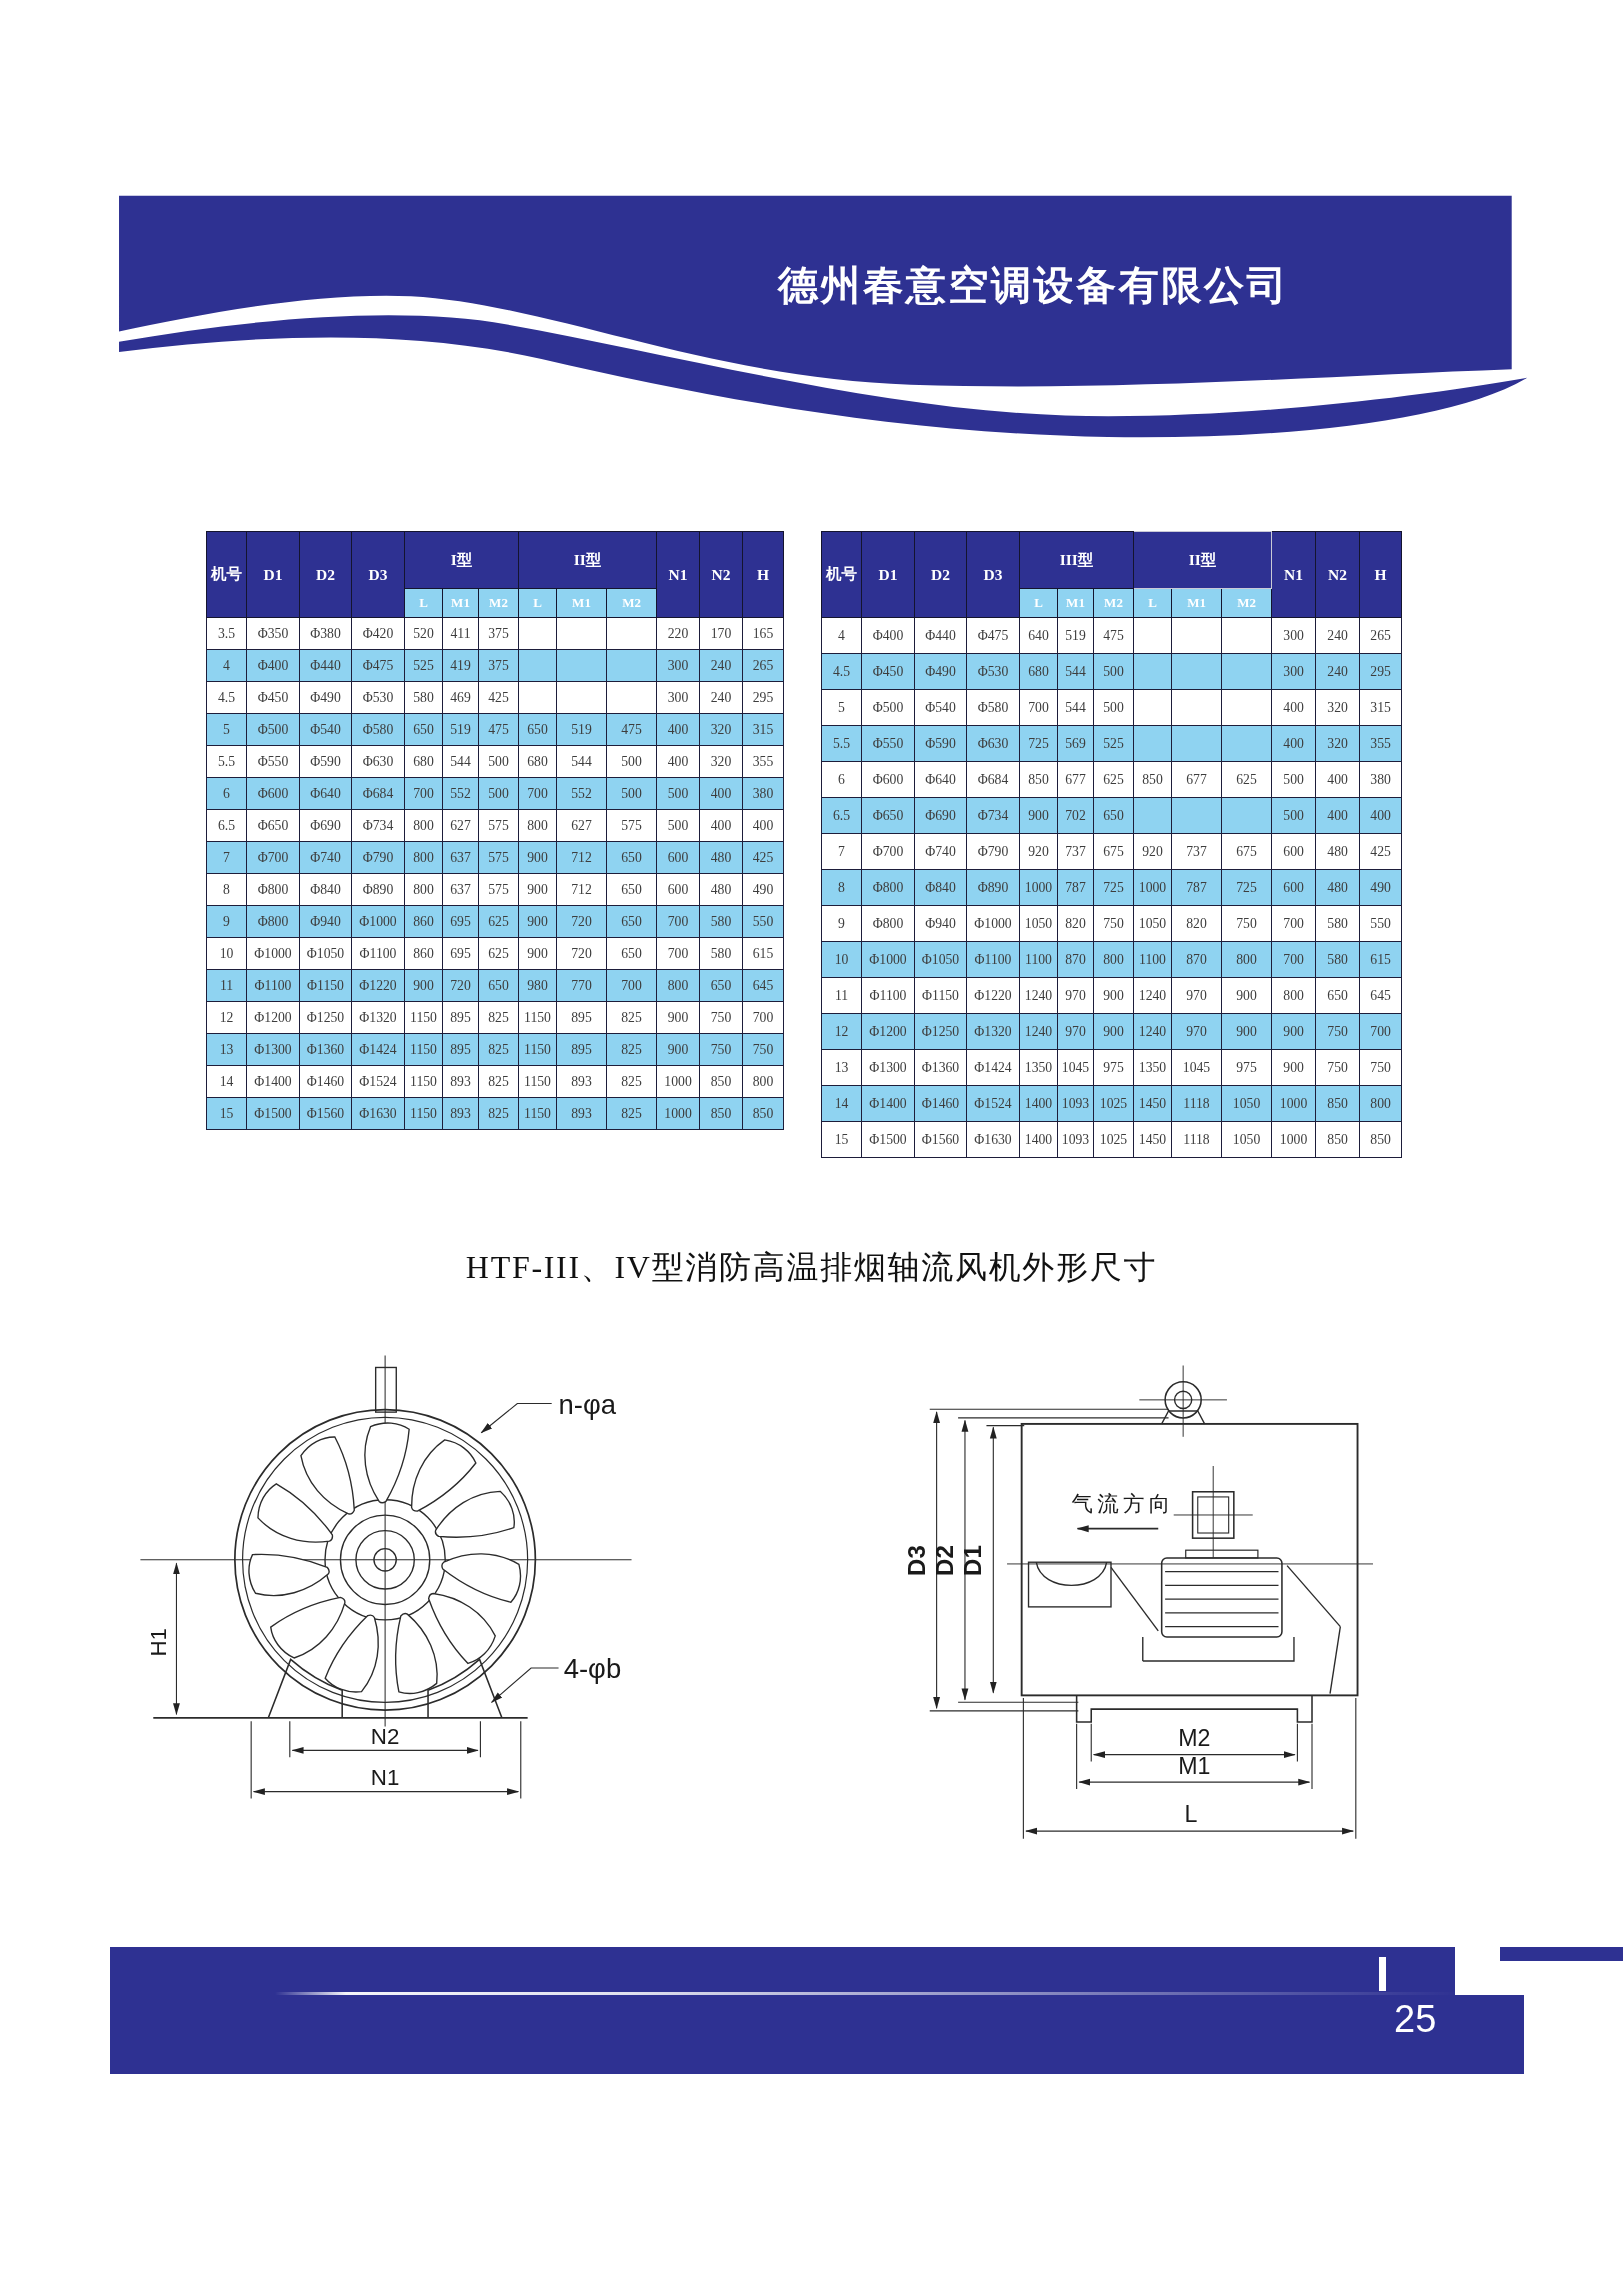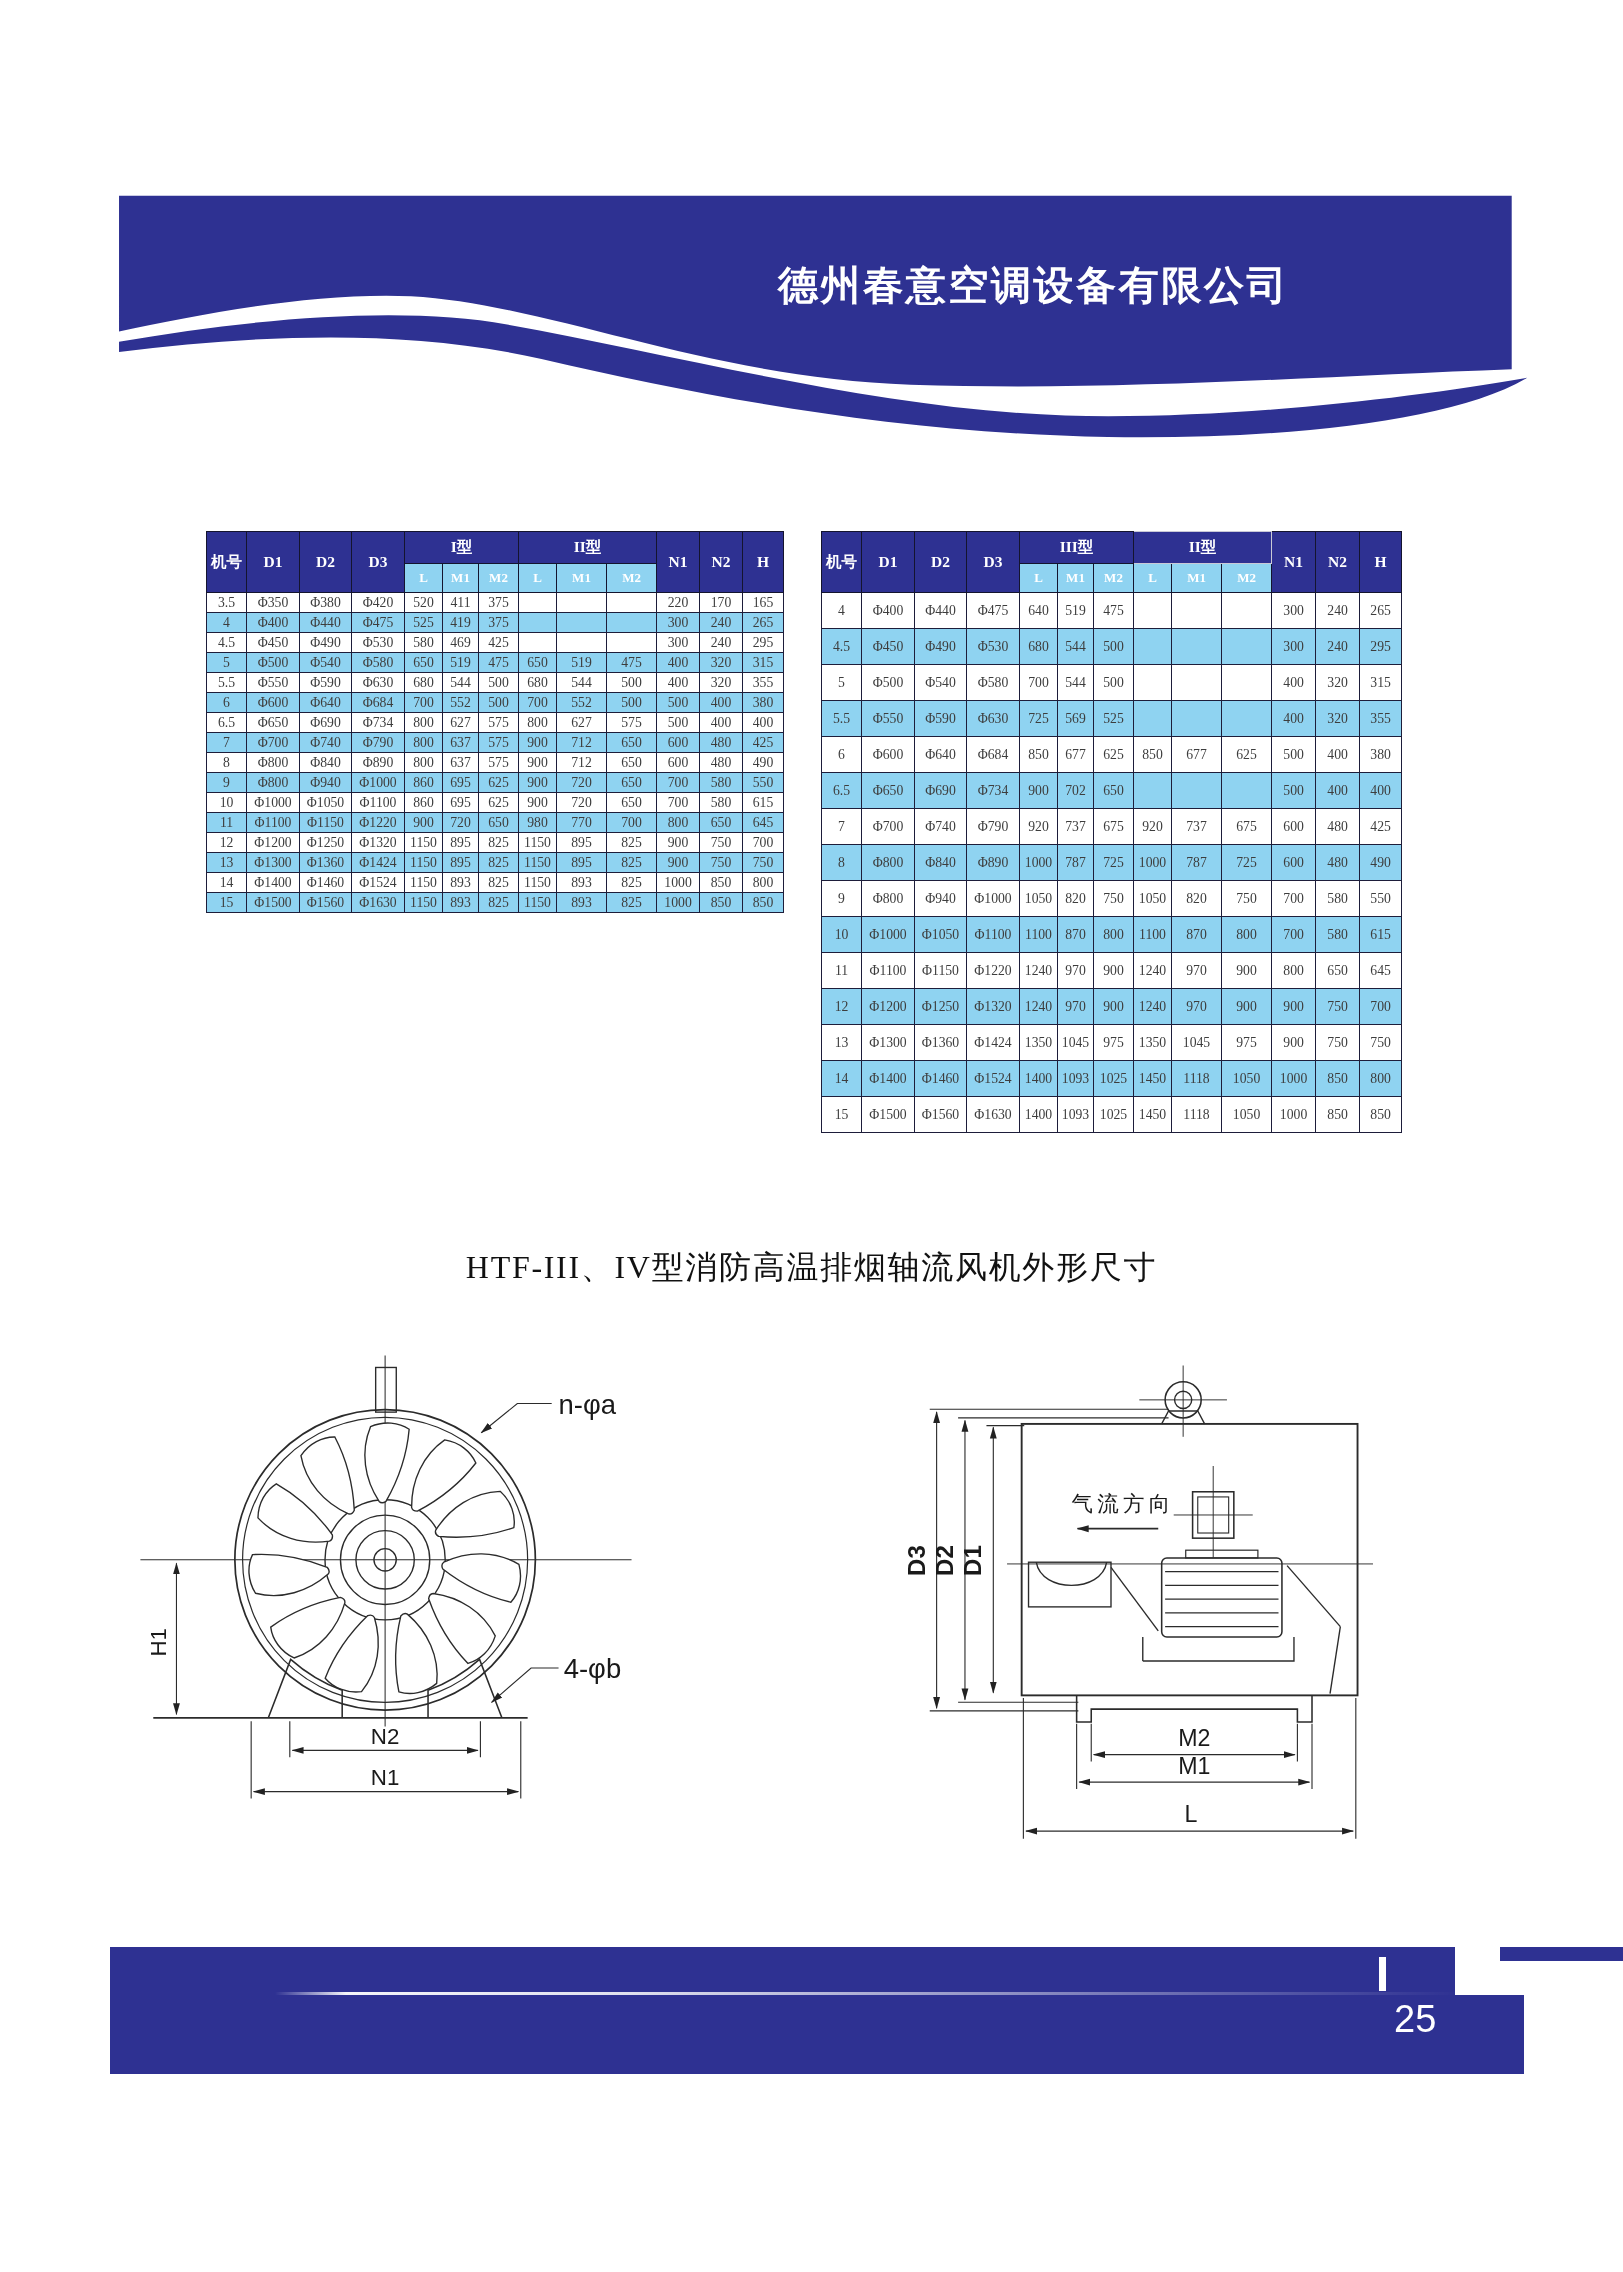--- a/index.html
+++ b/index.html
@@ -15,24 +15,24 @@
   
   .tbl{position:absolute;border-collapse:collapse;table-layout:fixed;
        font-family:"Liberation Serif", serif;border:1.7px solid #14142e;}
   .tbl th{background:#2e3192;color:#ffffff;border:0.9px solid #14142e;
           font-weight:bold;font-size:15.5px;padding:0;}
   .tbl th.sub{background:#8fd3f1;font-size:13px;}
   .tbl th.hl{border:1.7px solid #c9c9d6;}
   .tbl td{border:0.9px solid #1d1d3a;text-align:center;vertical-align:middle;
           color:#3d3d3d;font-size:13.7px;padding:0;overflow:hidden;}
   .tbl tbody tr:nth-child(even) td{background:#8fd3f1;}
-  .tbl tr.r1{height:32px;} .tbl tr.r2{height:29px;}
+  .tbl tr.r1{height:57px;} .tbl tr.r2{height:29px;}
   #tblL{left:206px;top:531px;width:576px;}
   #tblR{left:821px;top:531px;width:578px;}
-  #tblL tbody tr{height:20px;}
+  #tblL tbody tr{height:32px;}
   #tblR tbody tr{height:36px;}
 
   
   .sec-title{position:absolute;left:0;top:1246px;width:1623px;text-align:center;
              font-family:"Liberation Serif", serif;font-weight:normal;font-size:32px;
              color:#111111;letter-spacing:1.7px;}
 
   
   .fig{position:absolute;}
   #figL{left:129px;top:1340px;width:550px;height:498px;}

